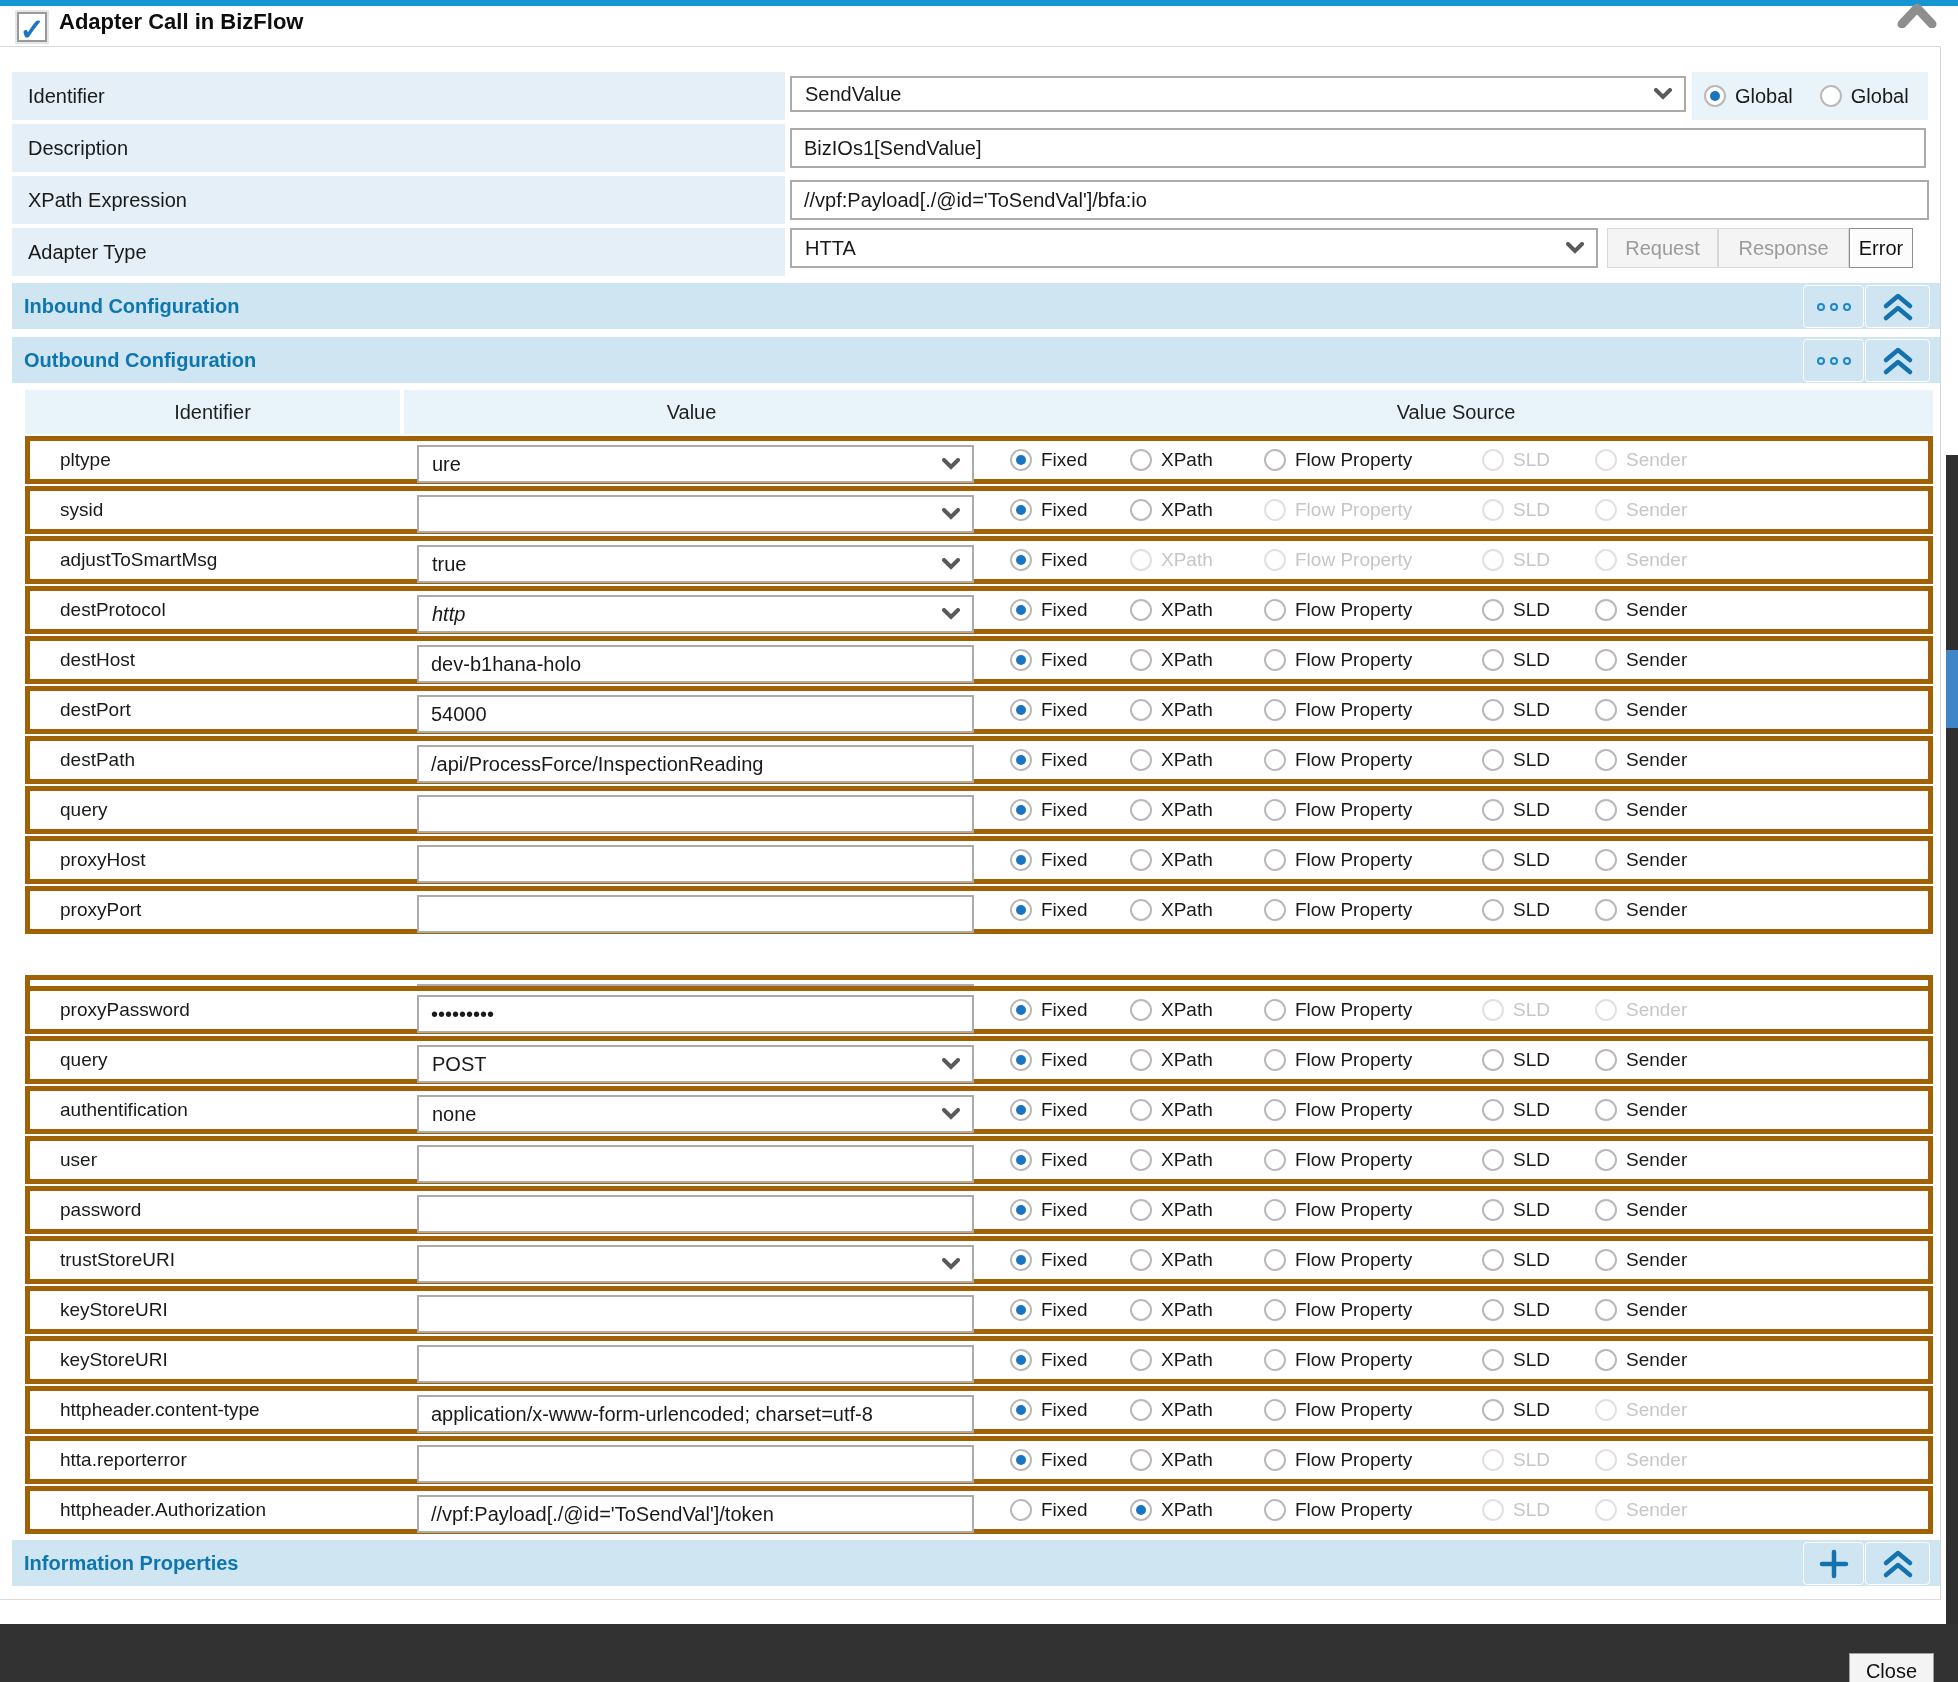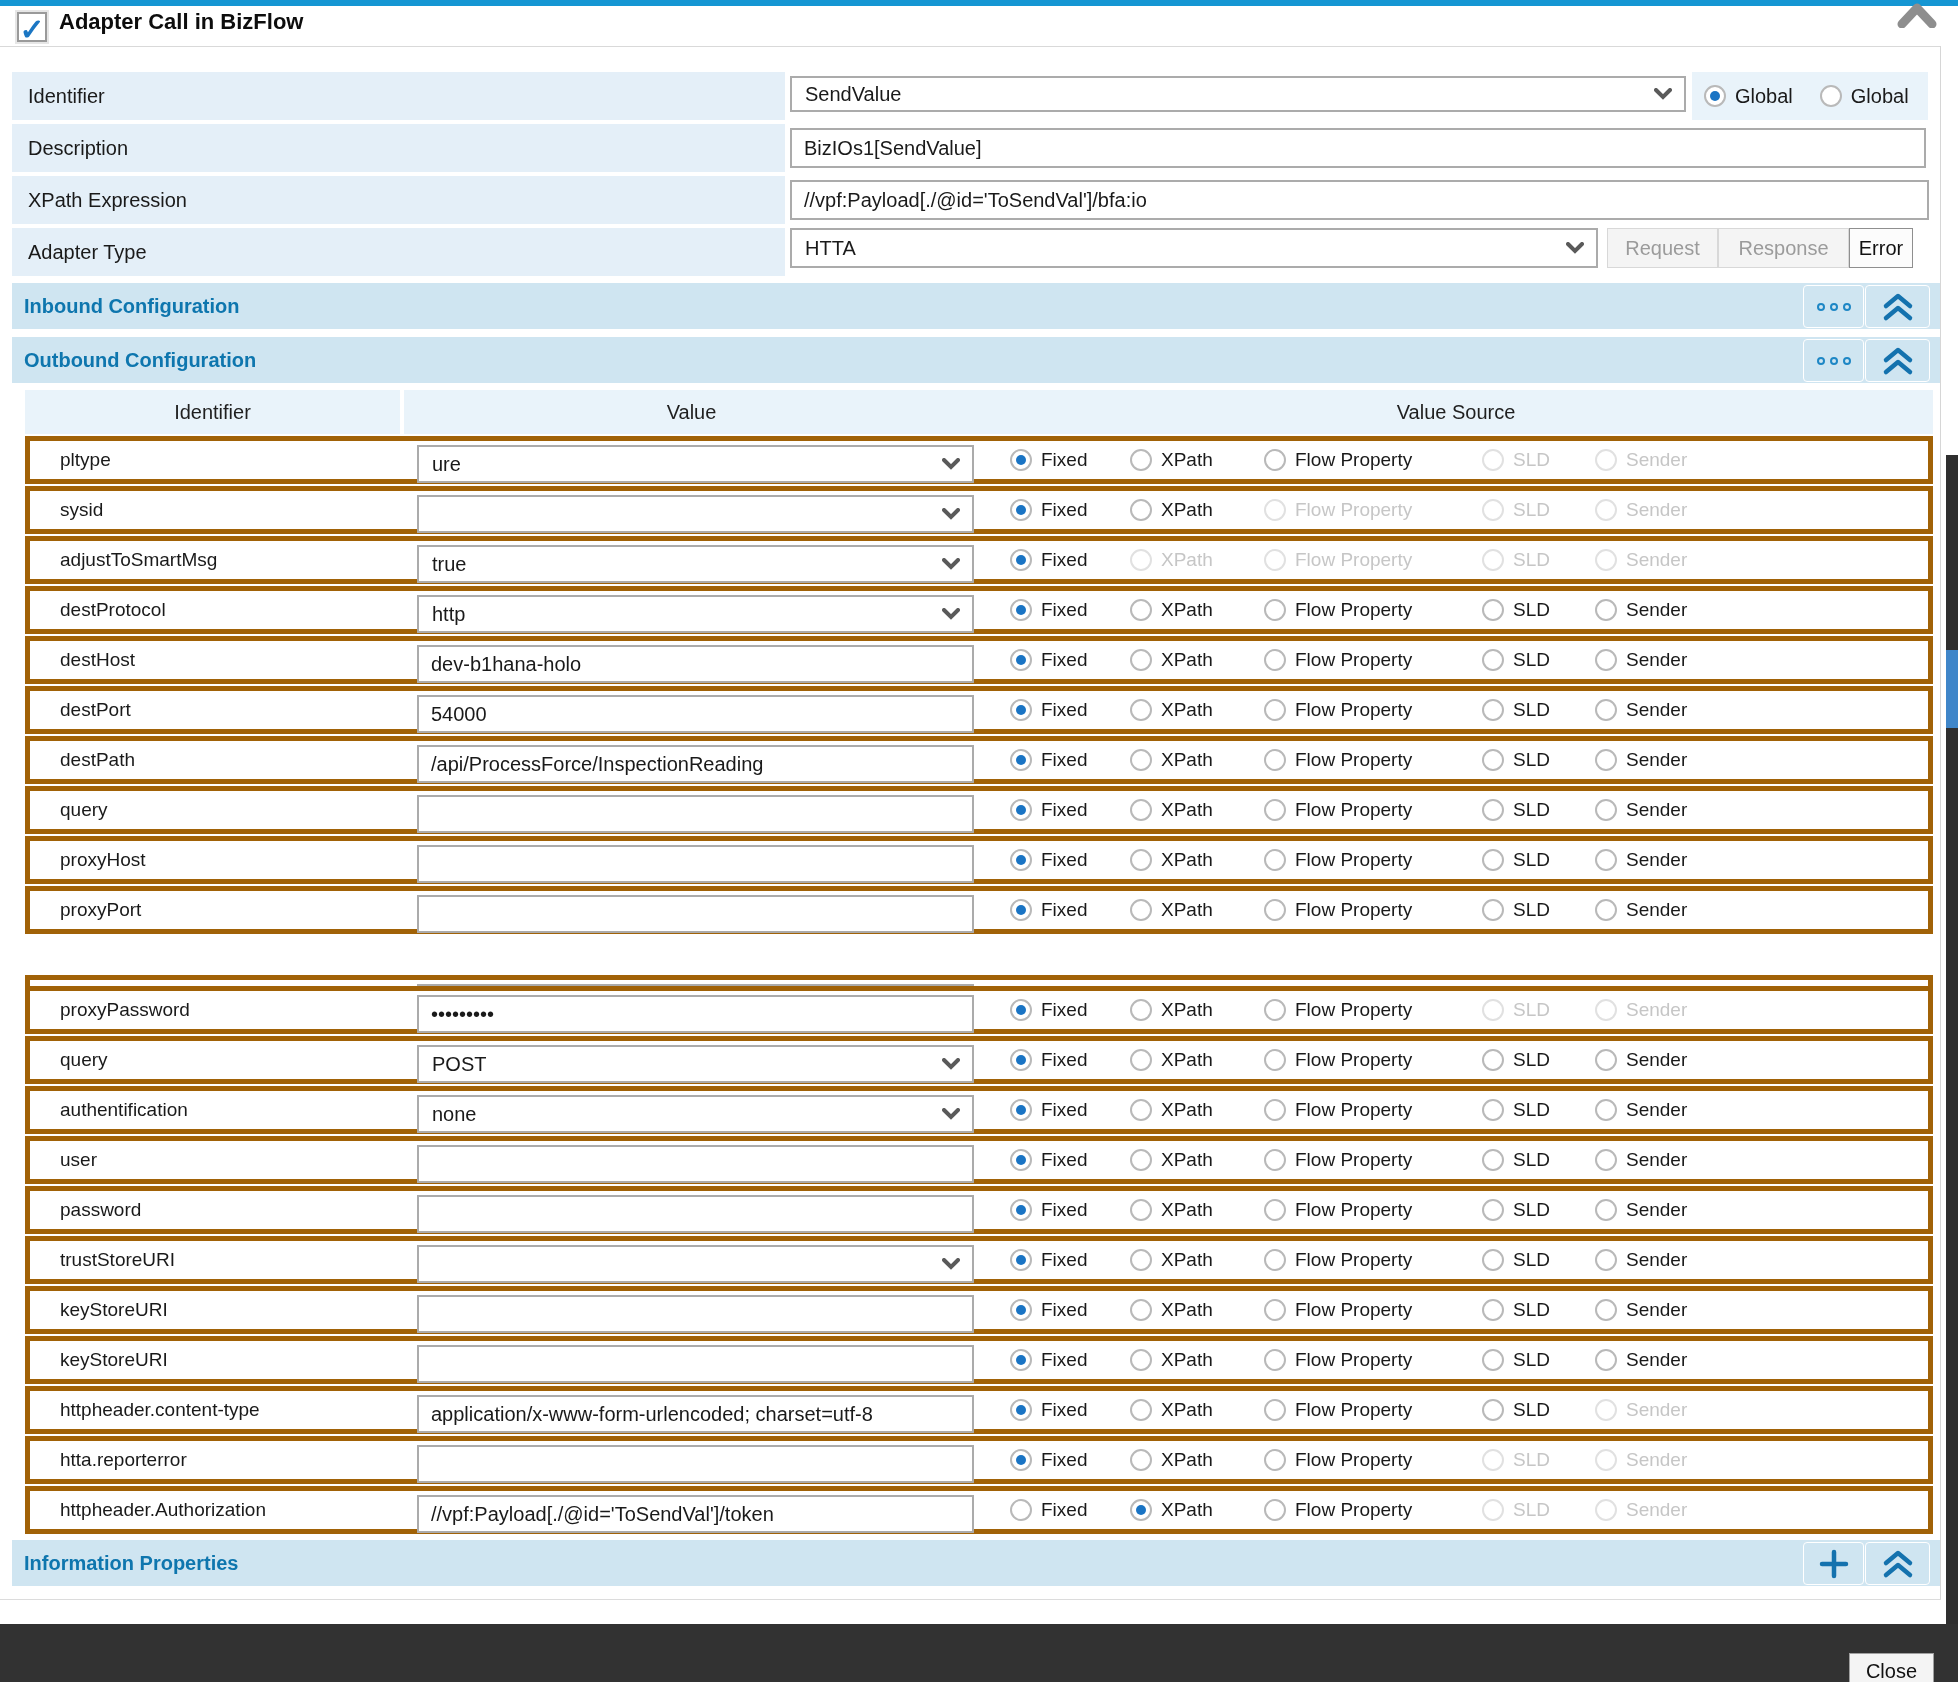--- a/index.html
+++ b/index.html
@@ -222,21 +222,21 @@
         <span class="radio dis"></span>
         <span class="rtext dis">SLD</span>
       </span>
       <span class="ropt" style="left: 1565px;">
         <span class="radio dis"></span>
         <span class="rtext dis">Sender</span>
       </span>
     </div>
     <div class="trow" style="top: 586px;">
       <span class="rlabel">destProtocol</span>
-      <div class="rcontrol selectbox" style="position: absolute;">
+      <div class="rcontrol selectbox" style="position: absolute; font-style: italic;">
         <span>http</span>
         <svg class="chev" width="18" height="12" viewBox="0 0 18 12">
           <path d="M2 2 L9 9 L16 2" fill="none" stroke="#5a5a5a" stroke-width="4" stroke-linecap="round"></path>
         </svg>
       </div>
       <span class="ropt" style="left: 980px;">
         <span class="radio sel"></span>
         <span class="rtext">Fixed</span>
       </span>
       <span class="ropt" style="left: 1100px;">

